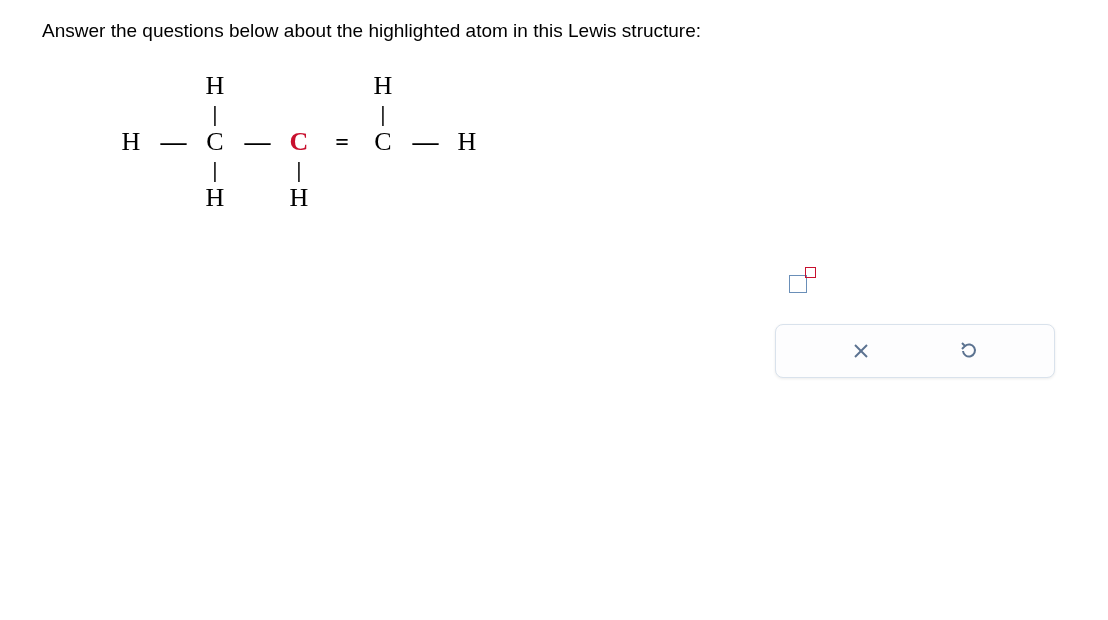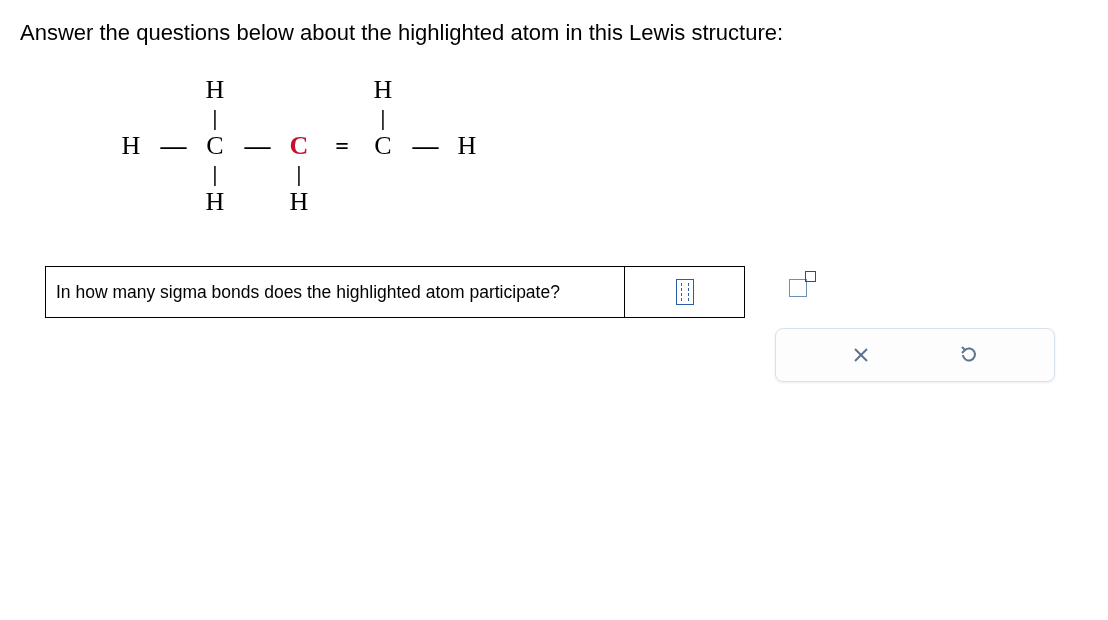--- a/index.html
+++ b/index.html
@@ -9,22 +9,23 @@
     }
     body {
       font-family: Arial, Helvetica, sans-serif;
       font-size: 18px;
       color: #000;
       padding: 20px;
       background: #fff;
       width: 1108px;
     }
     .instruction {
-      font-size: 22px;
+      font-size: 19px;
       margin-bottom: 30px;
+      margin-left: 22px;
     }
     .lewis-container {
       margin-left: 90px;
       margin-bottom: 50px;
     }
     .lewis-structure {
       font-family: "Times New Roman", Times, serif;
       font-size: 26px;
       line-height: 1;
     }
@@ -204,26 +205,20 @@
       <span class="lewis-cell">H</span>
       <span class="lewis-cell"></span>
       <span class="lewis-cell">H</span>
     </div>
   </div>
 </div>
 
 <div class="question-panel">
   <table class="question-table">
     <tbody>
-        <tr>
-      <td class="qcell">In how many sigma bonds does the highlighted atom participate?</td>
-      <td class="acell">
-        <span class="placeholder-box active"></span>
-      </td>
-    </tr>
   </tbody>
     </table>
 
   <div class="tool-panel">
     <div class="tool-row">
       <span class="exp-btn">
         <span class="exp-base"></span>
           <span class="exp-sup"></span>
       </span>
     </div>

